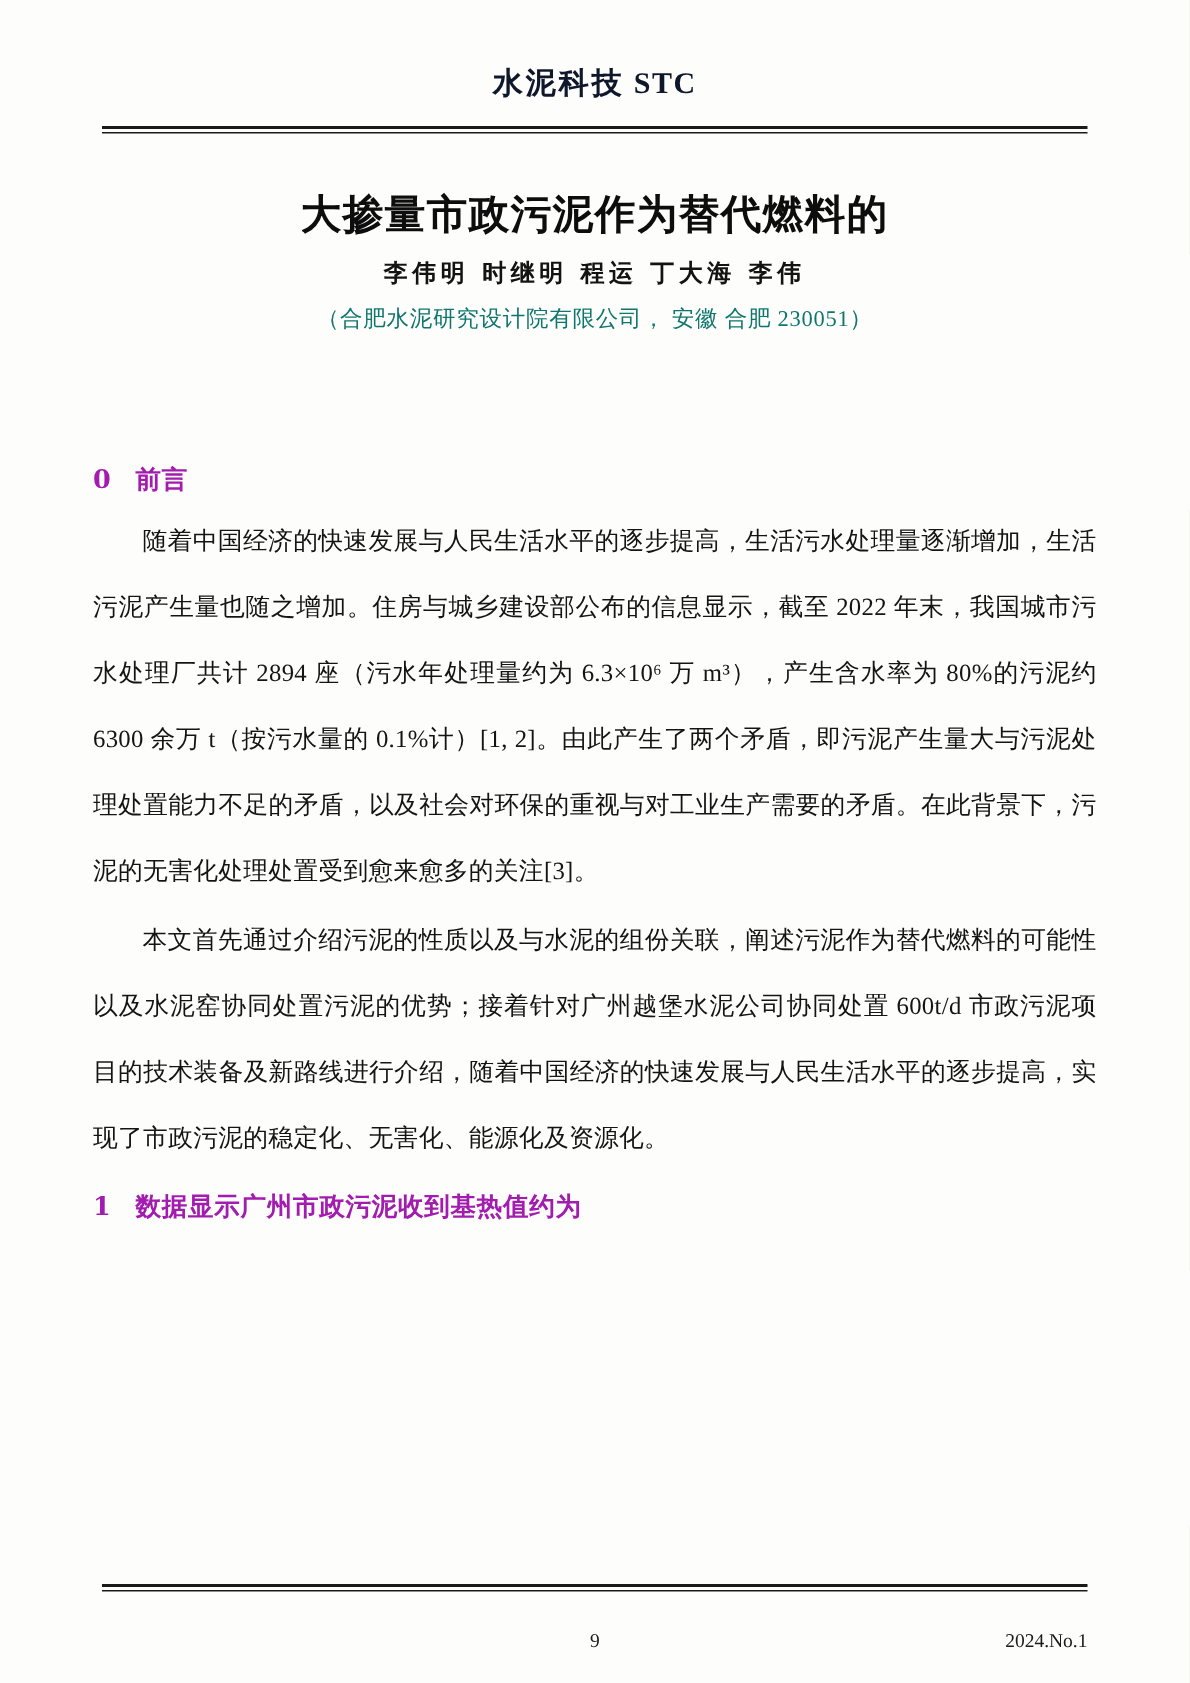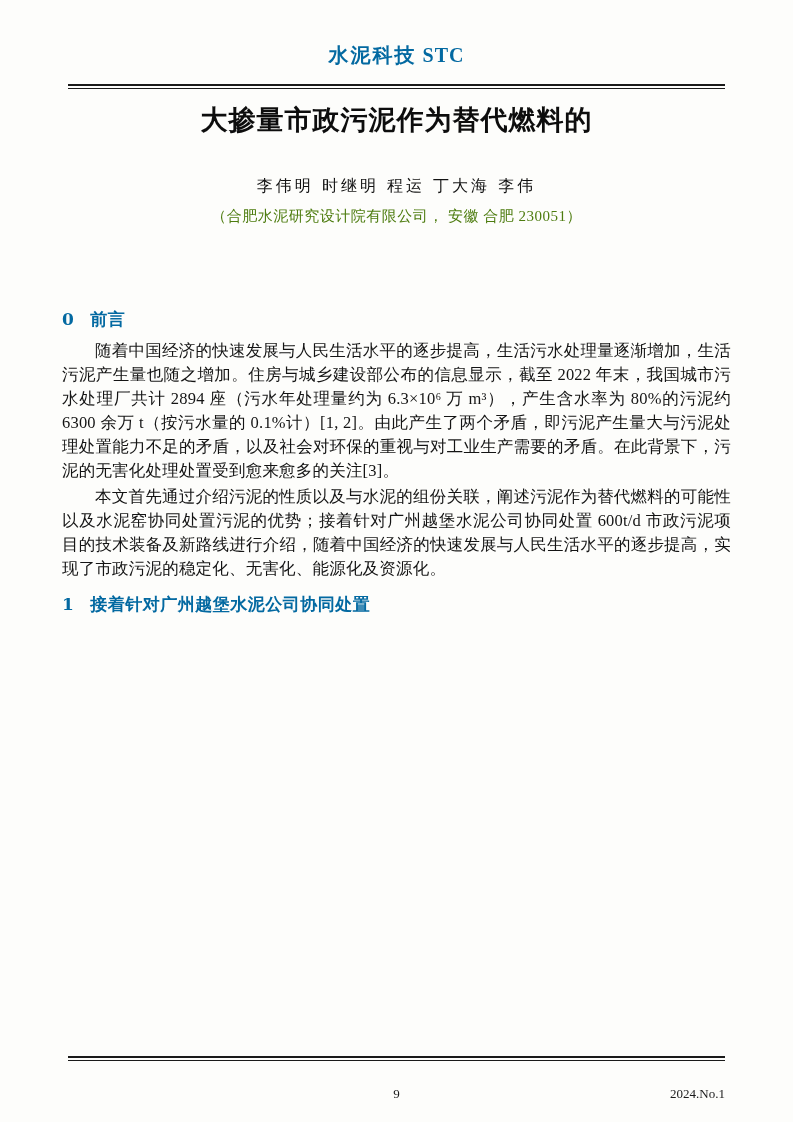--- a/index.html
+++ b/index.html
@@ -24,21 +24,21 @@
     top: 42px;
     left: 72px;
     right: 72px;
     text-align: center;
   }
   .header-title {
     font-family: "DejaVu Serif", serif;
     font-weight: bold;
     font-size: 20px;
     letter-spacing: 2px;
-    color: #0369a1;
+    color: #0f172a;
   }
   .header-title .stc {
     font-family: "Liberation Serif", serif;
     letter-spacing: 1px;
     padding-left: 6px;
   }
   .rule-top {
     position: absolute;
     top: 84px;
     left: 68px;
@@ -50,69 +50,69 @@
     content: "";
     display: block;
     position: absolute;
     left: 0; right: 0;
     top: 2px;
     border-top: 1px solid #1a1a1a;
   }
   
   .title-block {
     position: absolute;
-    top: 100px;
+    top: 124px;
     left: 78px;
     right: 78px;
     text-align: center;
   }
   .doc-title {
     font-family: "DejaVu Serif", serif;
     font-weight: bold;
     font-size: 27px;
     line-height: 40px;
     letter-spacing: 1px;
     color: #0d0d0d;
   }
   .authors {
-    margin-top: 36px;
+    margin-top: 8px;
     font-family: "DejaVu Serif", serif;
-    font-weight: normal;
+    font-weight: bold;
     font-size: 16px;
     letter-spacing: 3px;
     color: #131313;
   }
   .affiliation {
     margin-top: 10px;
     font-size: 15px;
     letter-spacing: 0.5px;
-    color: #4d7c0f;
+    color: #0f766e;
   }
   
   .body {
     position: absolute;
     top: 296px;
     left: 62px;
     right: 62px;
     bottom: 80px;
   }
   h2.section {
     font-family: "DejaVu Serif", serif;
     font-weight: bold;
     font-size: 17px;
     margin: 12px 0 8px 0;
     letter-spacing: 0.5px;
-    color: #0369a1;
+    color: #a21caf;
   }
   h2.section .num {
     margin-right: 16px;
   }
   p.para {
     font-size: 16.5px;
-    line-height: 24px;
+    line-height: 44px;
     margin: 0 0 2px 0;
     text-indent: 2em;
     text-align: justify;
     text-justify: inter-ideograph;
     color: #141414;
     letter-spacing: 0.2px;
   }
   p.para.first {
     margin-top: 4px;
   }
@@ -169,21 +169,21 @@
     <div class="authors">李伟明   时继明   程运   丁大海   李伟</div>
     <div class="affiliation">（合肥水泥研究设计院有限公司，  安徽  合肥  230051）</div>
   </div>
 
   <div class="body">
 
     <h2 class="section"><span class="num">0</span><span>前言</span></h2>
     <p class="para first">随着中国经济的快速发展与人民生活水平的逐步提高，生活污水处理量逐渐增加，生活污泥产生量也随之增加。住房与城乡建设部公布的信息显示，截至 2022 年末，我国城市污水处理厂共计 2894 座（污水年处理量约为 6.3×10⁶ 万 m³），产生含水率为 80%的污泥约 6300 余万 t（按污水量的 0.1%计）[1, 2]。由此产生了两个矛盾，即污泥产生量大与污泥处理处置能力不足的矛盾，以及社会对环保的重视与对工业生产需要的矛盾。在此背景下，污泥的无害化处理处置受到愈来愈多的关注[3]。</p>
     <p class="para">本文首先通过介绍污泥的性质以及与水泥的组份关联，阐述污泥作为替代燃料的可能性以及水泥窑协同处置污泥的优势；接着针对广州越堡水泥公司协同处置 600t/d 市政污泥项目的技术装备及新路线进行介绍，随着中国经济的快速发展与人民生活水平的逐步提高，实现了市政污泥的稳定化、无害化、能源化及资源化。</p>
 
-    <h2 class="section"><span class="num">1</span><span>接着针对广州越堡水泥公司协同处置</span></h2>
+    <h2 class="section"><span class="num">1</span><span>数据显示广州市政污泥收到基热值约为</span></h2>
 
   </div>
 
   <div class="rule-bottom"></div>
   <div class="footer">
     <span class="pageno">9</span>
     <span class="issue">2024.No.1</span>
   </div>
 
 </div>

